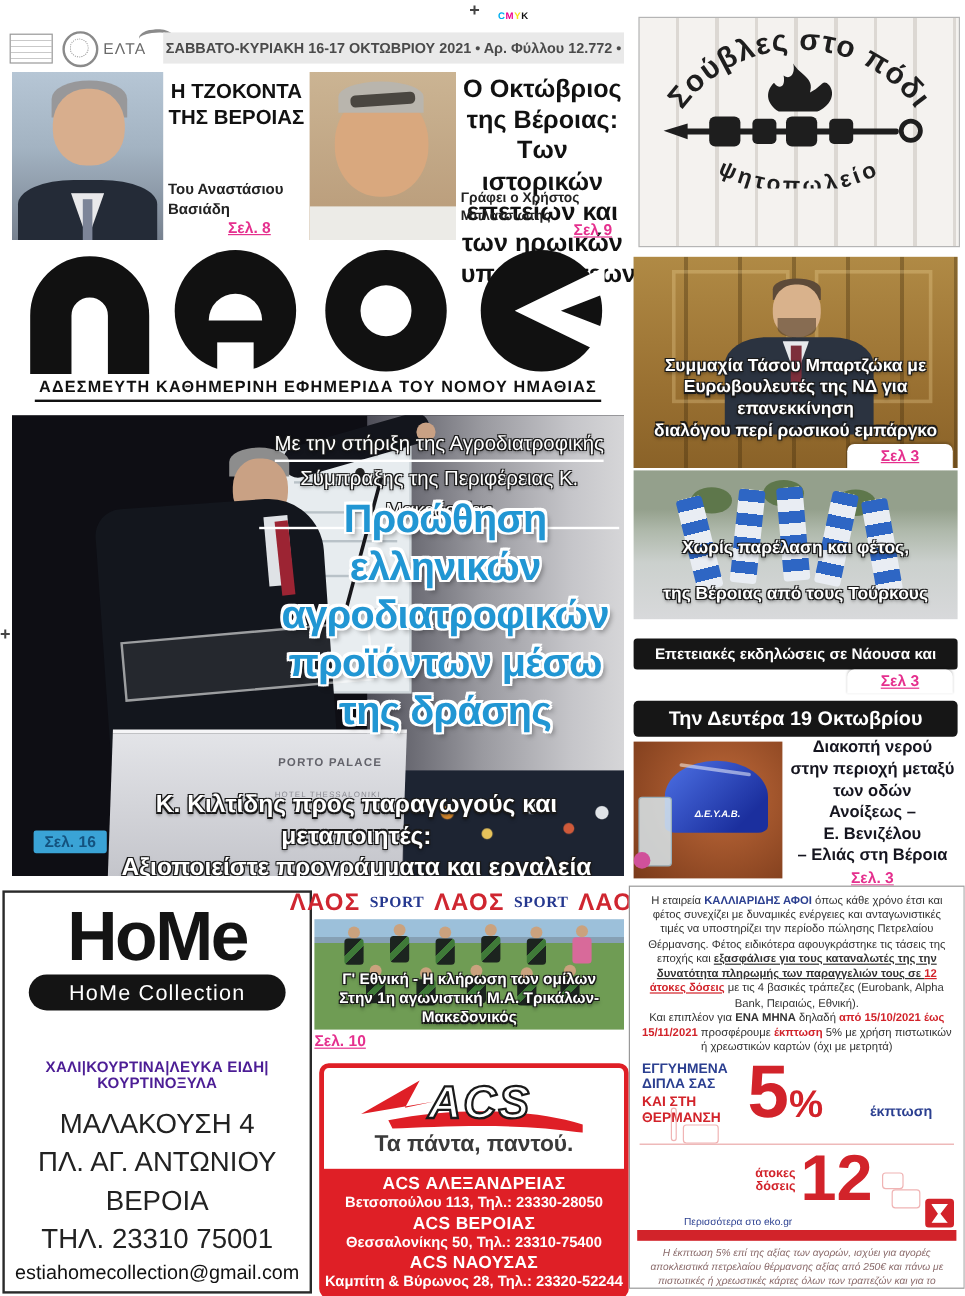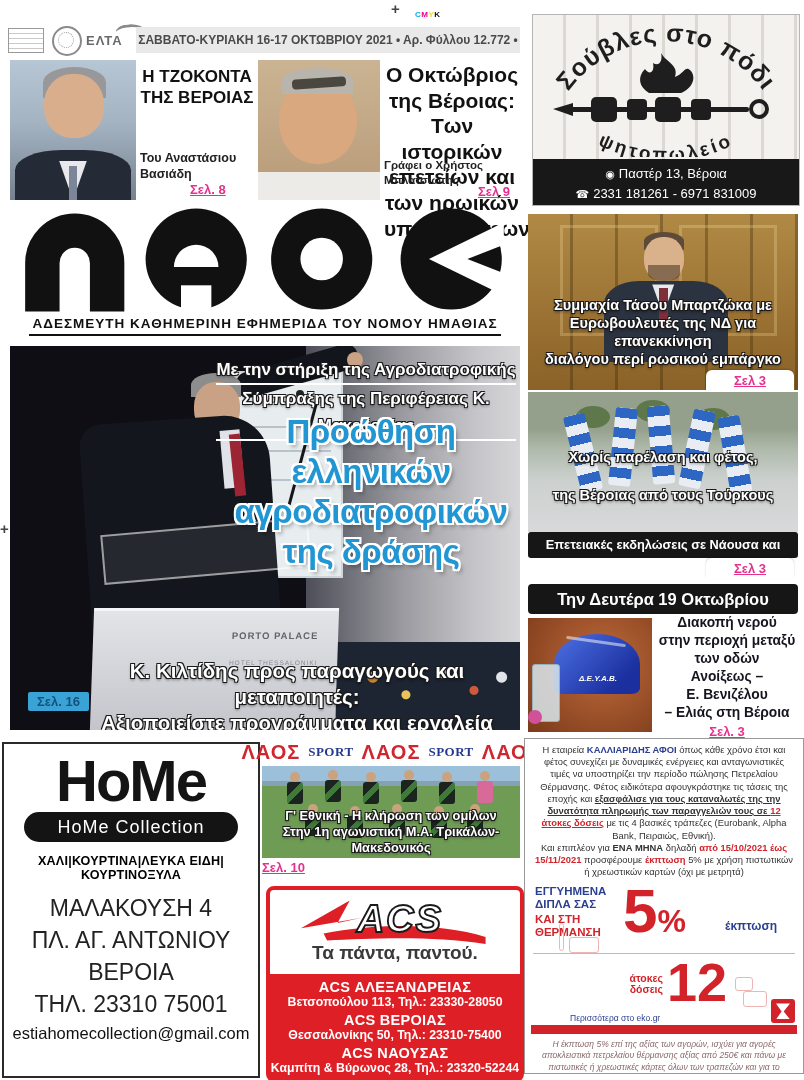--- a/index.html
+++ b/index.html
@@ -15,21 +15,21 @@
   .wo{color:#fff;text-shadow:-1px -1px 0 #1a1a1a,1px -1px 0 #1a1a1a,-1px 1px 0 #1a1a1a,1px 1px 0 #1a1a1a,0 2px 3px rgba(0,0,0,.55);}
   
   .hl{color:#2196d3;text-shadow:-2px -2px 0 #fff,2px -2px 0 #fff,-2px 2px 0 #fff,2px 2px 0 #fff,0 -2px 0 #fff,0 2px 0 #fff,-2px 0 0 #fff,2px 0 0 #fff,3px 4px 4px rgba(0,0,0,.35);}
   
   #dateBar{left:136px;top:27px;width:384px;height:26px;background:#e9e9e9;color:#4a4a4a;
            font-size:12px;font-weight:bold;text-align:center;line-height:26px;}
   #stampBox{left:8px;top:28px;width:34px;height:23px;border:1px solid #999;
             background:repeating-linear-gradient(180deg,#fff 0 4px,#c9c9c9 4px 5px);}
   #stampCircle{left:52px;top:26px;width:26px;height:26px;border:2px solid #8a8a8a;border-radius:50%;}
   #stampCircle i{position:absolute;left:4px;top:4px;width:14px;height:14px;border:1px dotted #9a9a9a;border-radius:50%;}
-  #eltaLogo{left:86px;top:33px;font-size:13px;font-weight:bold;color:#6a6a6a;letter-spacing:1px;}
+  #eltaLogo{left:86px;top:33px;font-size:13px;font-weight:normal;color:#6a6a6a;letter-spacing:1px;}
   #eltaSwoosh{left:116px;top:24px;width:30px;height:14px;border-top:3px solid #8a8a8a;border-radius:60% 100% 0 0;transform:rotate(-8deg);}
   
   #grillAd{left:532px;top:14px;width:266px;height:190px;border:1px solid #b5b5b5;overflow:hidden;
            background:repeating-linear-gradient(90deg,#f4f2ef 0 30px,#dcd8d3 30px 33px);}
   #grillBar{position:absolute;left:0;bottom:0;width:100%;height:46px;background:#181818;color:#fff;
             text-align:center;font-size:13px;line-height:20px;padding-top:5px;box-sizing:border-box;}
   #grillBar .ic{font-size:11px;margin-right:4px;}
   
   .ph{overflow:hidden;}
   #tlPhoto{left:10px;top:60px;width:126px;height:140px;background:linear-gradient(180deg,#b6c6d5 0%,#a3b3c2 45%,#77818f 100%);}
@@ -74,21 +74,21 @@
   #mainArt .body{position:absolute;left:15%;top:19%;width:37%;height:68%;background:#13161d;border-radius:22px 46px 0 0;transform:rotate(-4deg);}
   #mainArt .shirt{position:absolute;left:41.5%;top:22%;width:20px;height:58px;background:#dfe2e6;transform:rotate(-5deg);}
   #mainArt .tie{position:absolute;left:43.5%;top:23%;width:11px;height:62px;background:#9c2433;transform:rotate(-6deg);}
   #mainArt .mic{position:absolute;left:57%;top:13%;width:3px;height:118px;background:#17171b;transform:rotate(15deg);}
   #mainArt .micHead{position:absolute;left:56%;top:11.5%;width:8px;height:8px;background:#222;border-radius:50%;}
   #mainArt .podium{position:absolute;left:16%;bottom:0;width:48%;height:31%;
       background:linear-gradient(180deg,#e3e4e8,#c4c5cb);border-top:3px solid #f5f5f7;transform:skewX(-2deg);}
   #mainArt .podium .pl1{position:absolute;right:8%;top:16%;font-size:9.5px;letter-spacing:1px;color:#63636b;font-weight:bold;}
   #mainArt .podium .pl2{position:absolute;right:8%;top:40%;font-size:6.5px;letter-spacing:1px;color:#8a8a92;}
   #mainArt .acryl{position:absolute;left:18%;top:47%;width:40%;height:12%;border:2px solid rgba(255,255,255,.55);transform:rotate(-5deg);background:rgba(255,255,255,.08);}
-  .kicker{right:4px;top:10px;width:300px;text-align:center;font-size:17px;font-weight:bold;line-height:27px;}
+  .kicker{right:4px;top:10px;width:300px;text-align:center;font-size:17px;font-weight:normal;line-height:27px;}
   .kicker span{display:inline-block;border-bottom:2px solid #fff;padding-bottom:0px;}
   #mainHeadline{right:0;top:66px;width:298px;text-align:center;font-weight:800;font-size:33px;letter-spacing:-0.5px;line-height:40px;}
   #mainHeadline span{display:block;}
   #mainSub{left:66px;right:2px;top:312px;text-align:center;font-size:20.5px;font-weight:bold;line-height:26px;}
   #selBadge{left:18px;top:346px;background:#3aa3d6;color:#14527e;font-size:13px;font-weight:bold;padding:2px 9px;border-radius:2px;}
   
   .capt{position:absolute;left:0;width:100%;text-align:center;font-weight:bold;}
   .tab{position:absolute;width:88px;height:20px;background:#fff;border-radius:6px 6px 0 0;
        text-align:center;line-height:20px;box-shadow:0 -1px 2px rgba(0,0,0,.2);}
   #r1{left:528px;top:214px;width:270px;height:176px;background:linear-gradient(180deg,#b08a45 0%,#9a7132 60%,#8a6228 100%);overflow:hidden;}
@@ -97,21 +97,21 @@
   #r1 .panel2{position:absolute;left:56%;top:6%;width:34%;height:60%;border:3px solid rgba(255,230,170,.25);}
   #r1 .head{position:absolute;left:43%;top:13%;width:40px;height:44px;background:#d9b28c;border-radius:46%;}
   #r1 .hairb{position:absolute;left:43%;top:10.5%;width:40px;height:18px;background:#5d4a38;border-radius:50% 50% 0 0;}
   #r1 .beard{position:absolute;left:44.5%;top:29%;width:32px;height:16px;background:rgba(90,70,50,.65);border-radius:0 0 45% 45%;}
   #r1 .body{position:absolute;left:28%;top:38%;width:46%;height:46%;background:#2b3340;border-radius:28% 28% 0 0;}
   #r1 .shirt{position:absolute;left:46%;top:40%;width:22px;height:30px;background:#e7e9ec;clip-path:polygon(0 0,100% 0,50% 100%);}
   #r1 .tie{position:absolute;left:48.5%;top:42%;width:9px;height:38px;background:#7d2f3c;}
   #r1 .capt{bottom:22px;font-size:14.5px;line-height:18px;}
   #r1 .tab{right:4px;bottom:0;}
   #r2{left:528px;top:392px;width:270px;height:186px;}
-  #r2 .photo{position:absolute;left:0;top:0;width:100%;height:140px;overflow:hidden;
+  #r2 .photo{position:absolute;left:0;top:0;width:100%;height:124px;overflow:hidden;
       background:linear-gradient(180deg,#94a08c 0 26%,#aeb8aa 40%,#cbd0cd 62%,#d8d9db 100%);}
   #r2 .wr{position:absolute;width:22px;height:78px;background:repeating-linear-gradient(180deg,#2e66c4 0 10px,#e9edf3 10px 20px);border-radius:3px;}
   #r2 .gv{position:absolute;width:34px;height:22px;background:#55703f;border-radius:50%;opacity:.85;}
   #r2 .capt{top:56px;font-size:14.5px;line-height:19px;}
   #r2 .bar{position:absolute;left:0;top:140px;width:100%;height:26px;background:#161616;color:#fff;
            font-size:12.8px;font-weight:bold;text-align:center;line-height:26px;border-radius:3px;}
   #r2 .tab{right:4px;top:166px;}
   #r3head{left:528px;top:584px;width:270px;height:30px;background:#161616;color:#fff;border-radius:4px;
           font-size:16.5px;font-weight:bold;text-align:center;line-height:30px;}
   #r3img{left:528px;top:618px;width:124px;height:114px;background:radial-gradient(circle at 60% 40%,#c06a3a,#7a3a1a);overflow:hidden;}
@@ -121,21 +121,21 @@
   #r3img .hlbl{position:absolute;left:30px;top:56px;width:80px;text-align:center;color:#fff;font-size:8px;font-weight:bold;font-style:italic;}
   #r3img .glass{position:absolute;left:4px;top:46px;width:26px;height:56px;background:rgba(216,230,236,.85);border:1px solid #9ab0ba;border-radius:3px;}
   #r3img .flower{position:absolute;left:0px;top:92px;width:14px;height:14px;background:#d0519a;border-radius:50%;}
   #r3text{left:656px;top:614px;width:142px;text-align:center;font-size:13.8px;font-weight:bold;line-height:18px;color:#15151f;}
   #r3page{left:656px;top:724px;width:142px;text-align:center;}
   
   #estia{left:2px;top:742px;width:254px;height:332px;border:2px solid #2a2a2a;background:#fff;text-align:center;overflow:hidden;}
   #estia .logo{font-size:58px;font-weight:bold;letter-spacing:-2px;line-height:1;margin-top:8px;color:#141414;}
   #estia .tag{margin:2px auto 0;width:214px;height:30px;background:#141414;color:#fff;border-radius:15px;
               font-size:18px;line-height:30px;letter-spacing:1px;}
-  #estia .cats{margin-top:12px;font-size:12.6px;font-weight:bold;letter-spacing:.2px;color:#000000;}
+  #estia .cats{margin-top:40px;font-size:12.6px;font-weight:bold;letter-spacing:.2px;color:#4c1d95;}
   #estia .addr{font-size:23px;color:#222;line-height:32px;margin-top:10px;}
   #estia .mail{font-size:16.5px;color:#111;margin-top:4px;}
   
   #sportStrip{left:262px;top:740px;width:258px;height:24px;display:flex;justify-content:center;align-items:center;gap:8px;}
   .laos{color:#cf2630;font-weight:800;font-size:20px;letter-spacing:1px;}
   .sportw{color:#25388f;font-weight:bold;font-size:13px;font-family:"Liberation Serif",serif;letter-spacing:.5px;}
   #sportPhoto{left:262px;top:766px;width:258px;height:92px;overflow:hidden;
       background:linear-gradient(180deg,#9cc0da 0 16%,#86a0b4 16% 22%,#6f9c54 22% 100%);}
   .pl{position:absolute;width:18px;height:34px;}
   .pl .h{position:absolute;left:4px;top:0;width:10px;height:10px;background:#caa27e;border-radius:50%;}
@@ -207,24 +207,20 @@
       <rect x="94" y="84" width="20" height="21" rx="4" fill="#1e1e1e"></rect>
       <rect x="122" y="82" width="26" height="25" rx="5" fill="#1e1e1e"></rect>
       <rect x="158" y="84" width="20" height="21" rx="4" fill="#1e1e1e"></rect>
       <text font-family="Liberation Sans,sans-serif" font-size="25" font-weight="bold" fill="#1e1e1e" letter-spacing="1">
         <textPath href="#gaTop" startOffset="50%" text-anchor="middle">Σούβλες στο πόδι</textPath>
       </text>
       <text font-family="Liberation Sans,sans-serif" font-size="19" font-weight="bold" fill="#1e1e1e" letter-spacing="3">
         <textPath href="#gaBot" startOffset="50%" text-anchor="middle">ψητοπωλείο</textPath>
       </text>
     </svg>
-    <div id="grillBar">
-      <div><span class="ic">◉</span><span>Παστέρ 13, Βέροια</span></div>
-      <div><span class="ic">☎</span><span>2331 181261 - 6971 831009</span></div>
-    </div>
   </div>
 
   <div class="abs ph" id="tlPhoto">
     <div class="hair"></div>
       <div class="head"></div>
       <div class="body"></div>
       <div class="shirt"></div>
       <div class="tie"></div>
   </div>
   <div class="abs" id="tlTitle">Η ΤΖΟΚΟΝΤΑ ΤΗΣ ΒΕΡΟΙΑΣ</div>
@@ -278,20 +274,21 @@
     </div>
     <div class="acryl"></div>
     <div class="abs kicker wo">
       <span>Με την στήριξη της Αγροδιατροφικής</span><br>
       <span>Σύμπραξης της Περιφέρειας Κ. Μακεδονίας</span>
     </div>
     <div class="abs hl" id="mainHeadline">
       <span>Προώθηση</span>
       <span>ελληνικών</span>
       <span>αγροδιατροφικών</span>
+      <span>προϊόντων μέσω</span>
       <span>της δράσης</span>
     </div>
     <div class="abs wo" id="mainSub">
       <span>Κ. Κιλτίδης προς παραγωγούς και μεταποιητές:</span><br>
       <span>Αξιοποιείστε προγράμματα και εργαλεία προβολής</span>
     </div>
     <div class="abs" id="selBadge">Σελ. 16</div>
   </div>
 
   <div class="abs" id="r1">

